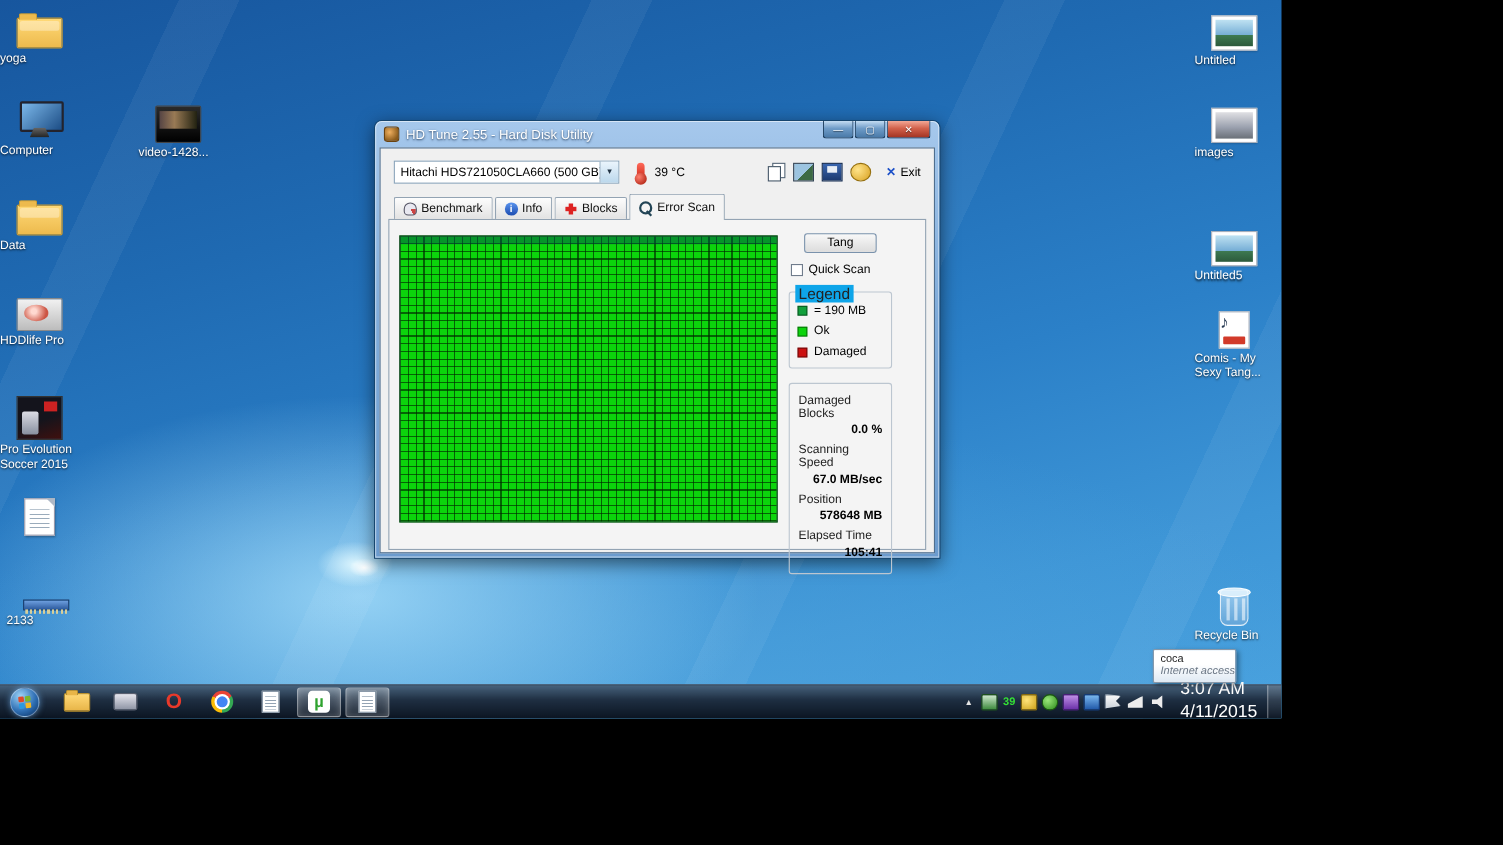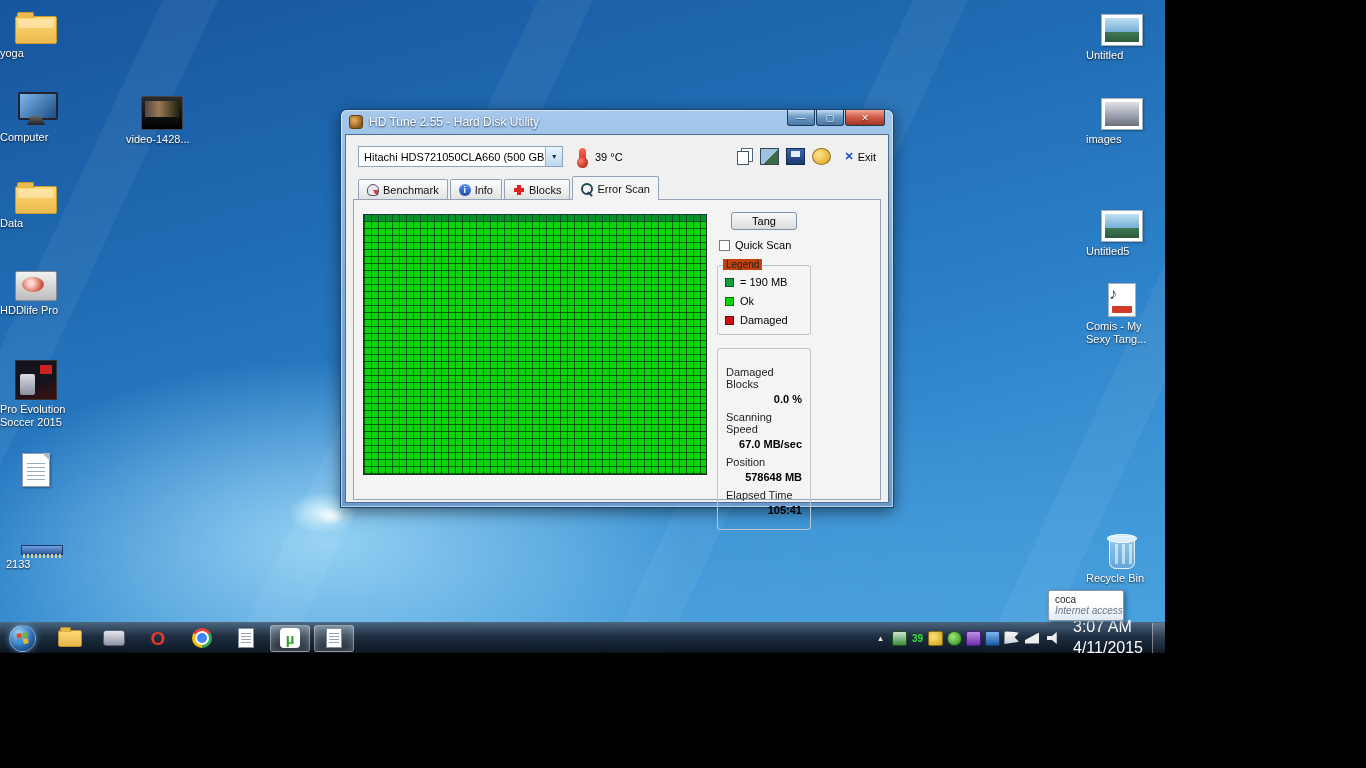--- a/index.html
+++ b/index.html
@@ -44,21 +44,21 @@
   .ic-image::before{content:"";display:block;width:100%;height:100%;background:linear-gradient(180deg,#bfe2f2 0%,#76aed6 58%,#3e7a52 58%,#2c5a3c 100%)}
   .ic-image.gray::before{background:linear-gradient(180deg,#e0e0e4 0%,#9aa0ae 58%,#6a7078 100%)}
   .ic-mp3{width:28px;height:34px;margin-top:1px;background:#fff;border:1px solid #a8b0bc}
   .ic-mp3 .note{position:absolute;left:0;right:0;top:1px;font-size:16px;color:#2a3c55}
   .ic-mp3::after{content:"";position:absolute;left:3px;right:3px;bottom:3px;height:7px;background:#d23a2a;border-radius:1px}
   .ic-bin{width:26px;height:33px;margin-top:2px;background:linear-gradient(rgba(222,240,255,.55),rgba(130,175,215,.5));border:1px solid rgba(255,255,255,.75);border-radius:3px 3px 7px 7px}
   .ic-bin::before{content:"";position:absolute;left:-3px;right:-3px;top:-3px;height:7px;background:rgba(235,248,255,.8);border:1px solid rgba(255,255,255,.9);border-radius:50%}
   .ic-bin::after{content:"";position:absolute;left:5px;top:7px;width:3px;height:20px;background:rgba(255,255,255,.55);box-shadow:7px 0 0 rgba(255,255,255,.55),14px 0 0 rgba(255,255,255,.55)}
 
   
-  .win{position:absolute;left:341px;top:110px;width:552px;border-radius:6px 6px 0 0;z-index:5;
+  .win{position:absolute;left:341px;top:110px;width:513px;border-radius:6px 6px 0 0;z-index:5;
     background:linear-gradient(180deg,#a6c8ec 0%,#7fabd9 45%,#6b9bce 100%);
     box-shadow:0 0 0 1px #16456e,0 4px 16px rgba(0,0,0,.55),inset 0 0 0 1px rgba(255,255,255,.55);
     padding:0 4px 4px}
   .titlebar{height:24px;display:flex;align-items:center;position:relative}
   .appicon{width:14px;height:14px;margin-left:4px;border-radius:3px;background:radial-gradient(circle at 35% 35%,#f0b060,#8a5a1a 75%);border:1px solid #6a4210}
   .wtitle{color:#fff;font-size:12px;margin-left:6px;text-shadow:0 1px 2px rgba(0,25,55,.85)}
   .capbtns{position:absolute;right:4px;top:0;display:flex}
   .cb{width:28px;height:16px;margin-left:1px;display:flex;align-items:center;justify-content:center;
     font-size:9px;color:#fff;text-shadow:0 1px 1px rgba(0,0,0,.6);
     border:1px solid #1a3a5a;border-top:none;border-radius:0 0 3px 3px;
@@ -101,30 +101,30 @@
       repeating-linear-gradient(0deg, rgba(0,40,0,.65) 0 1px, transparent 1px 7px),
       repeating-linear-gradient(90deg, rgba(0,40,0,.65) 0 1px, transparent 1px 7px)}
   .scan-top{position:absolute;left:0;top:0;right:0;height:7px;background:rgba(0,70,80,.45)}
   .sidepanel{position:absolute;left:363px;top:10px;width:94px}
   .btn-start{display:block;width:66px;height:18px;margin:2px auto 0;font-size:11px;font-family:"Liberation Sans",sans-serif;
     background:linear-gradient(#f8f8f8,#dcdcdc);border:1px solid #7a92ac;border-radius:3px;cursor:pointer}
   .qscan{display:flex;align-items:center;gap:5px;font-size:11px;margin:9px 0 0 2px;cursor:pointer}
   .cbx{width:11px;height:11px;background:#fff;border:1px solid #707c8c;flex:none}
   .groupbox{border:1px solid #bcc6d0;border-radius:3px;position:relative;font-size:11px}
   .gb-legend{margin-top:14px;padding:10px 7px 8px}
-  .gb-title{position:absolute;top:-7px;left:5px;background:#c2410c;padding:0 3px;font-size:10px;color:#222}
+  .gb-title{position:absolute;top:-7px;left:5px;background:#0ea5e9;padding:0 3px;font-size:14px;color:#222}
   .lg-row{display:flex;align-items:center;gap:6px;margin-bottom:7px}
   .lg-row:last-child{margin-bottom:0}
   .sq{width:9px;height:9px;flex:none;border:1px solid rgba(0,0,0,.45)}
   .sq-block{background:#11a03c}
   .sq-ok{background:#0cd40c}
   .sq-bad{background:#cc1111}
   .gb-stats{margin-top:13px;padding:9px 8px 7px}
   .stat-label{color:#222;margin-top:6px}
-  .stat-label:first-child{margin-top:8px}
+  .stat-label:first-child{margin-top:0}
   .stat-value{font-weight:bold;text-align:right;margin:3px 0 6px;color:#000}
 
   
   .taskbar{position:absolute;left:0;bottom:0;width:1165px;height:31px;z-index:8;display:flex;align-items:center;
     background:linear-gradient(180deg,rgba(70,95,120,.96) 0%,rgba(28,42,60,.97) 45%,rgba(10,18,30,.98) 100%);
     border-top:1px solid rgba(140,170,200,.55)}
   .orb{width:34px;height:27px;margin:0 8px 0 6px;position:relative;cursor:pointer}
   .orb-circle{position:absolute;left:3px;top:0;width:27px;height:27px;border-radius:50%;
     background:radial-gradient(circle at 35% 28%,#9ed4f8,#2f6fb4 55%,#0f3a6e 90%);
     border:1px solid rgba(255,255,255,.35);box-shadow:0 0 6px rgba(120,190,255,.6)}

